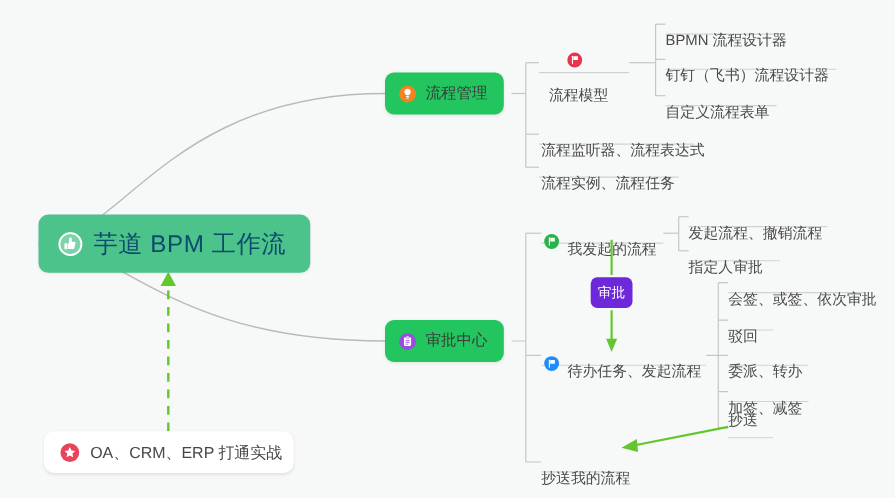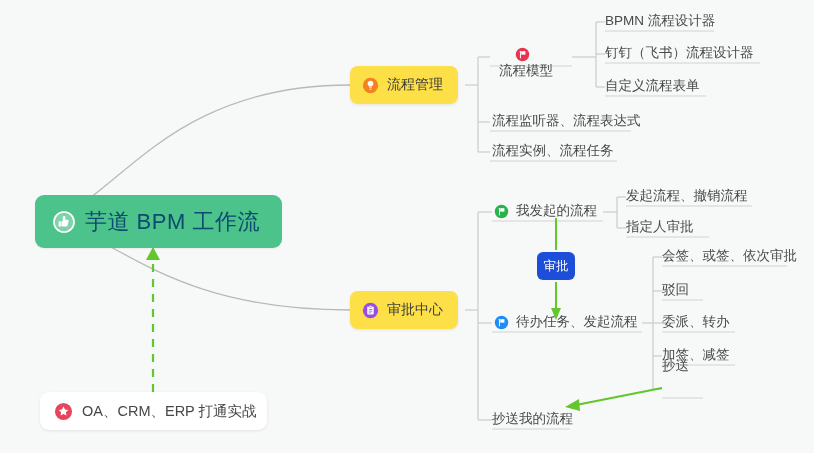--- a/index.html
+++ b/index.html
@@ -40,21 +40,21 @@
     color: #0c4a6e;
     font-size: 22px;
     letter-spacing: 0.5px;
     margin-left: 9px;
     white-space: nowrap;
   }
 
   
   .branch-card {
     position: absolute;
-    background: #fde047;
+    background: #22c55e;
     border-radius: 8px;
     height: 38px;
     display: flex;
     align-items: center;
     padding: 0 15px 0 12px;
     box-sizing: border-box;
     box-shadow: 0 1px 3px rgba(0,0,0,0.09);
     white-space: nowrap;
   }
   .branch-label {
@@ -66,21 +66,21 @@
   
   .leaf {
     position: absolute;
     font-size: 13.5px;
     color: #4a4a4a;
     white-space: nowrap;
     padding-bottom: 5px;
     display: flex;
     align-items: center;
   }
-  .leaf .leaf-text { display: inline-block; }
+  .leaf .leaf-text { display: inline-block; margin-top: 16px; }
   .leaf.has-icon .leaf-text { margin-left: 7px; }
 
   
   .bottom-card {
     position: absolute;
     left: 40px; top: 392px;
     width: 227px; height: 38px;
     background: #ffffff;
     border-radius: 9px;
     display: flex;
@@ -94,21 +94,21 @@
     font-size: 14.5px;
     color: #474747;
     margin-left: 9px;
   }
 
   
   .badge {
     position: absolute;
     left: 537px; top: 252px;
     width: 38px; height: 28px;
-    background: #1d4ed8;
+    background: #6d28d9;
     border-radius: 6px;
     display: flex;
     align-items: center;
     justify-content: center;
     color: #ffffff;
     font-size: 12.5px;
   }
 
   
   .icon { display: inline-block; flex: 0 0 auto; line-height: 0; }

